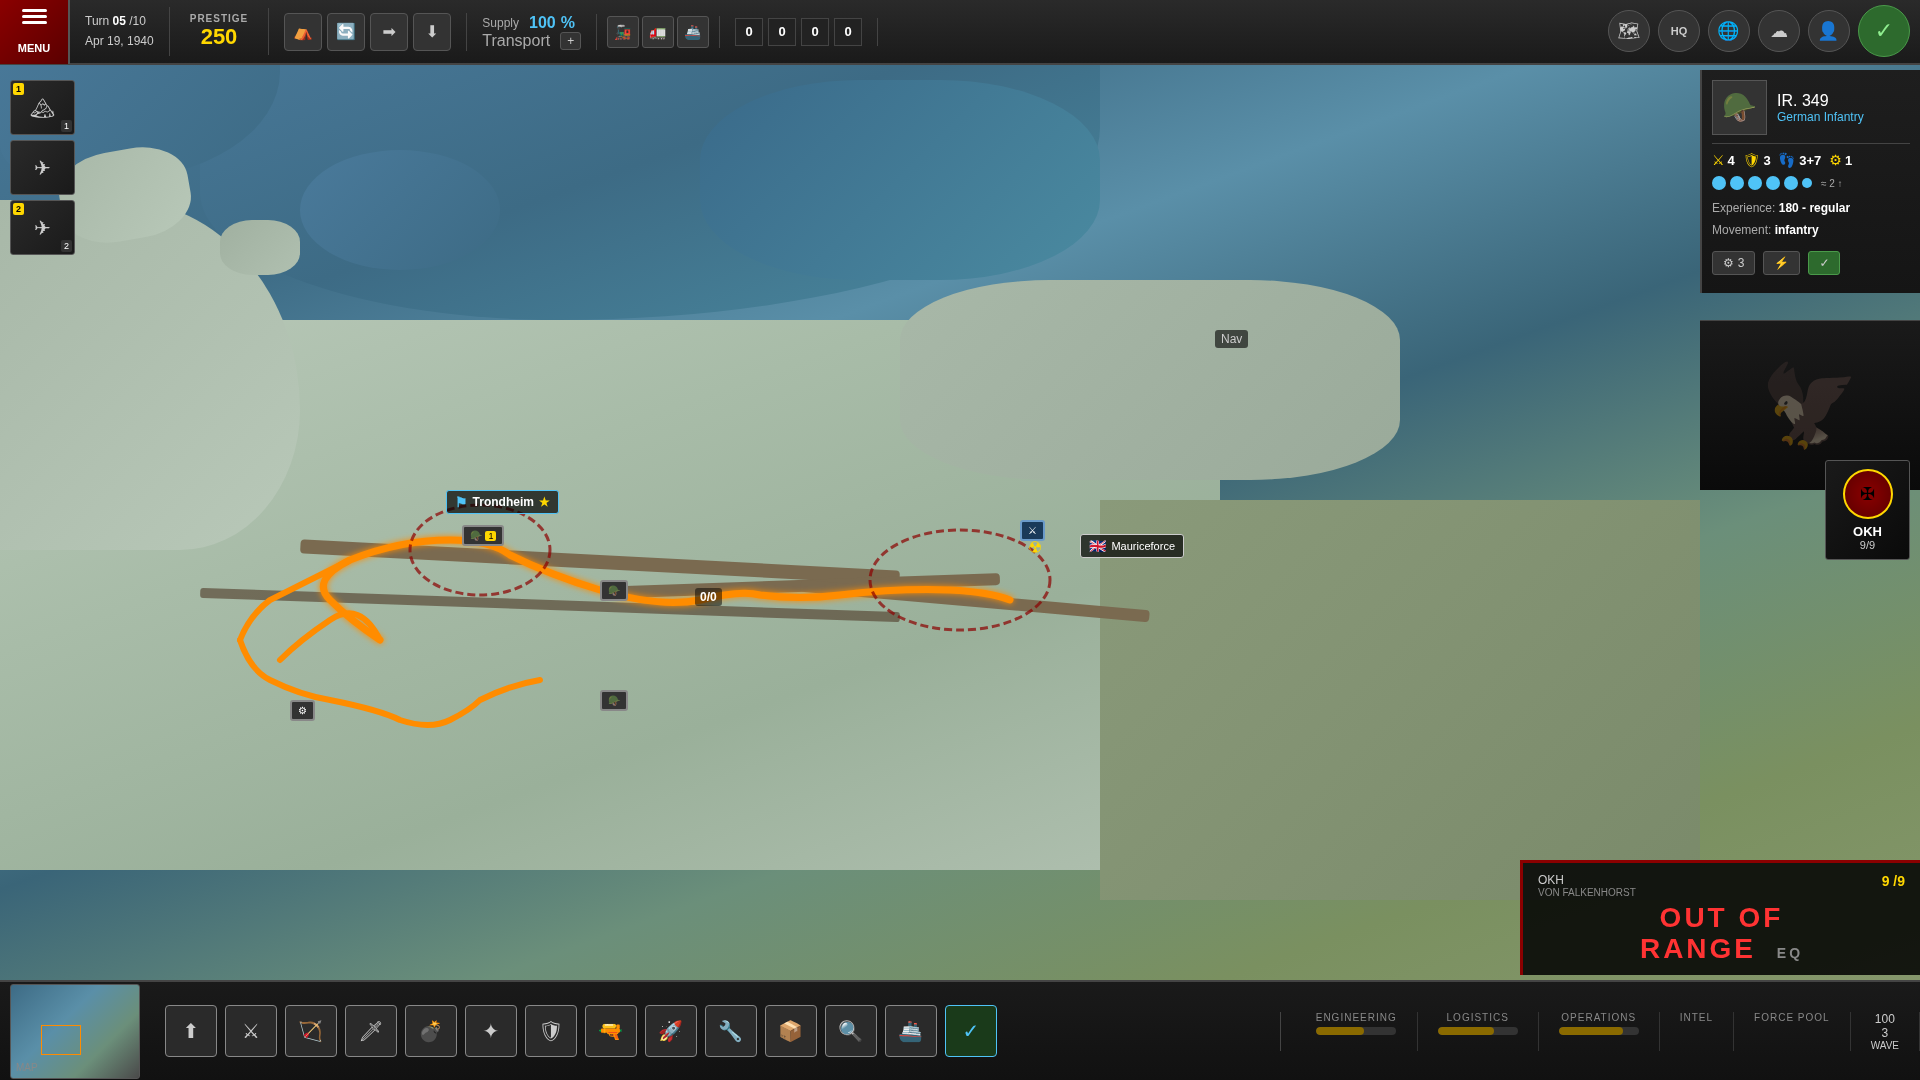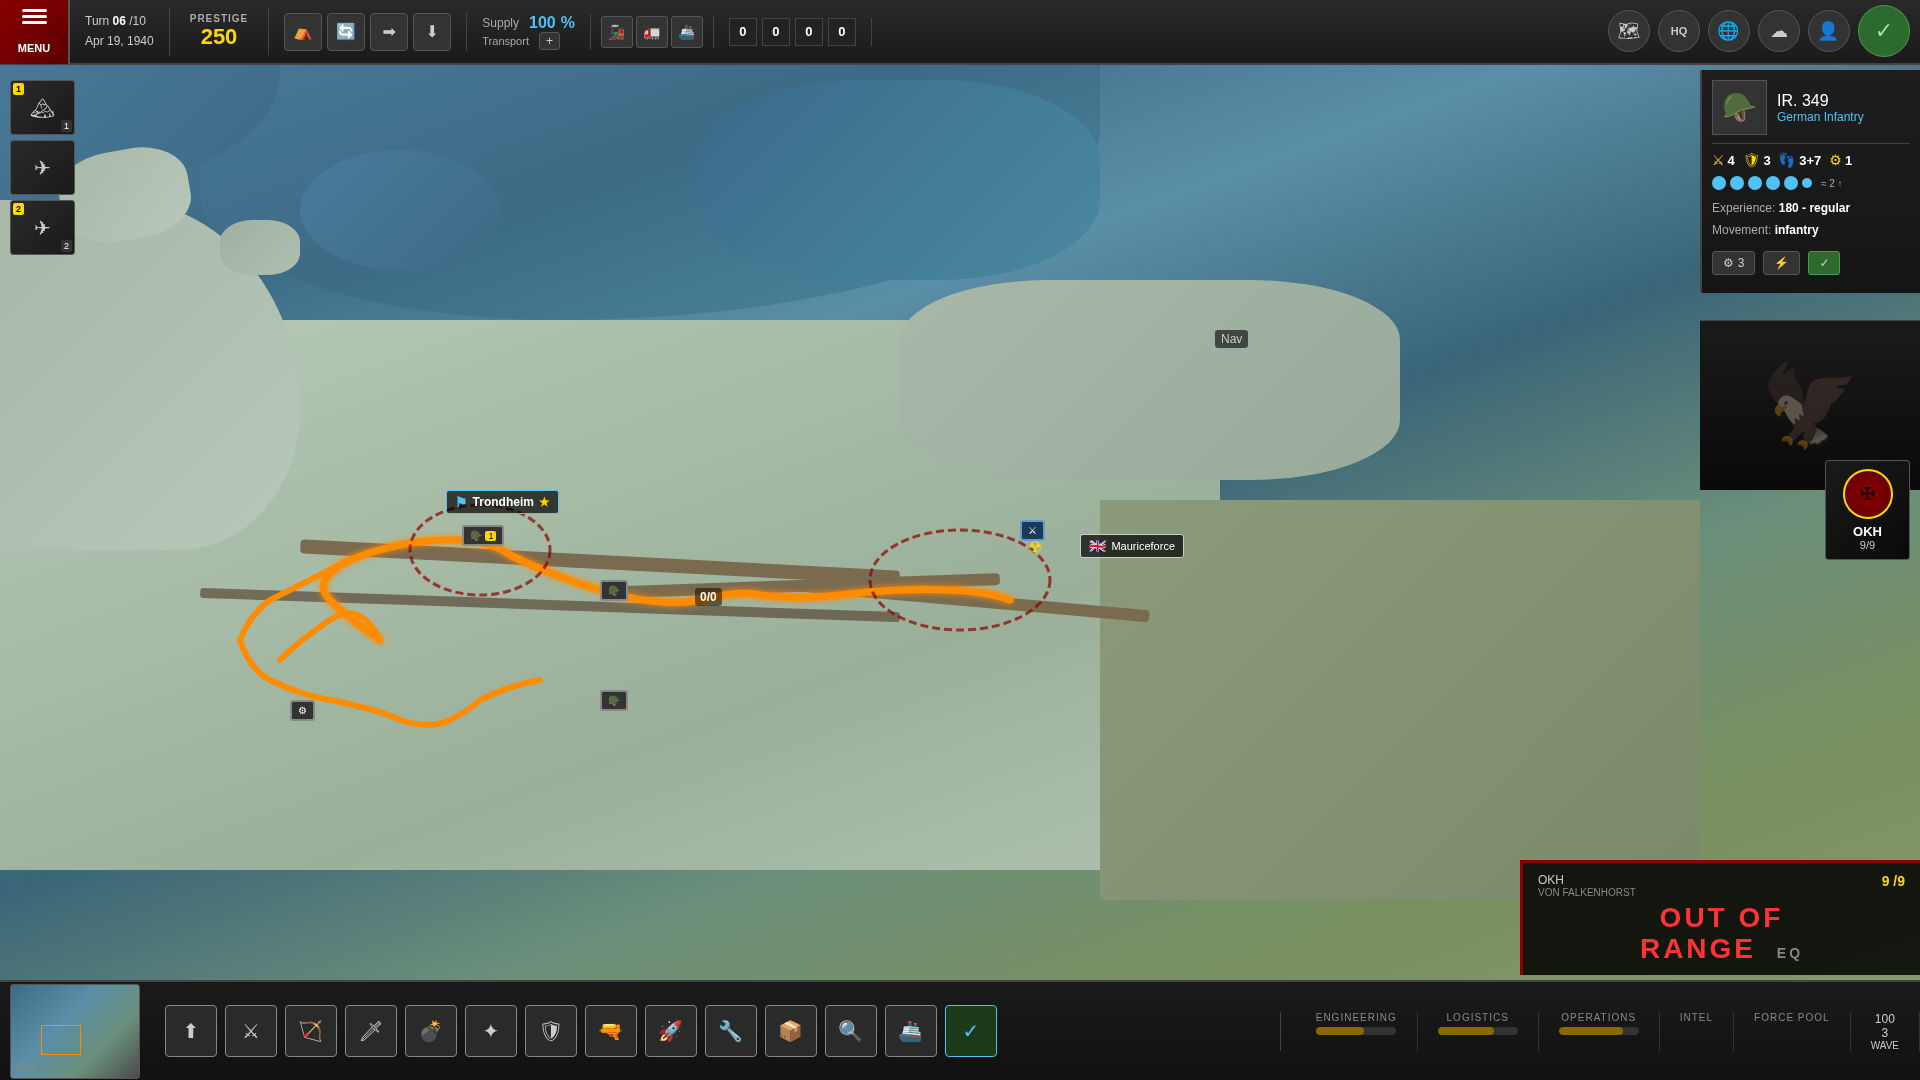--- a/index.html
+++ b/index.html
@@ -108,21 +108,21 @@
       color: #ccc;
       font-size: 16px;
     }
 
     #supply-info {
       padding: 0 15px;
       border-right: 1px solid #444;
     }
     #supply-info .supply-label { color: #aaa; font-size: 12px; }
     #supply-info .supply-value { color: #4fc3f7; font-weight: bold; }
-    #supply-info .transport-label { color: #aaa; font-size: 11px; }
+    #supply-info .transport-label { color: #aaa; font-size: 16px; }
     #supply-info .plus-btn {
       background: #333;
       border: 1px solid #555;
       color: #ccc;
       padding: 1px 6px;
       border-radius: 3px;
       cursor: pointer;
       font-size: 12px;
       margin-left: 5px;
     }
@@ -694,21 +694,21 @@
 <div id="top-bar">
 
   <div id="menu-btn">
     <div class="hamburger"></div>
     <div class="hamburger"></div>
     <div class="hamburger"></div>
     <div class="menu-label">MENU</div>
   </div>
 
   <div id="turn-info">
-    <div>Turn <span class="turn-num">06</span> /<span>10</span></div>
+    <div>Turn <span class="turn-num">05</span> /<span>10</span></div>
     <div>Apr 19, 1940</div>
   </div>
 
   <div id="prestige-box">
     <div class="prestige-label">PRESTIGE</div>
     <div class="prestige-value">250</div>
   </div>
 
   <div id="action-icons">
     <div class="action-icon-btn">⛺</div>

